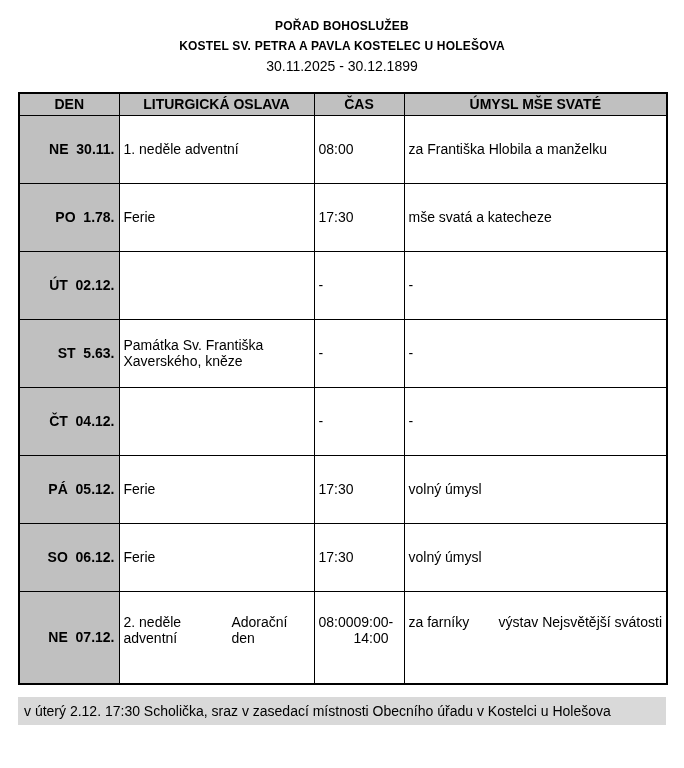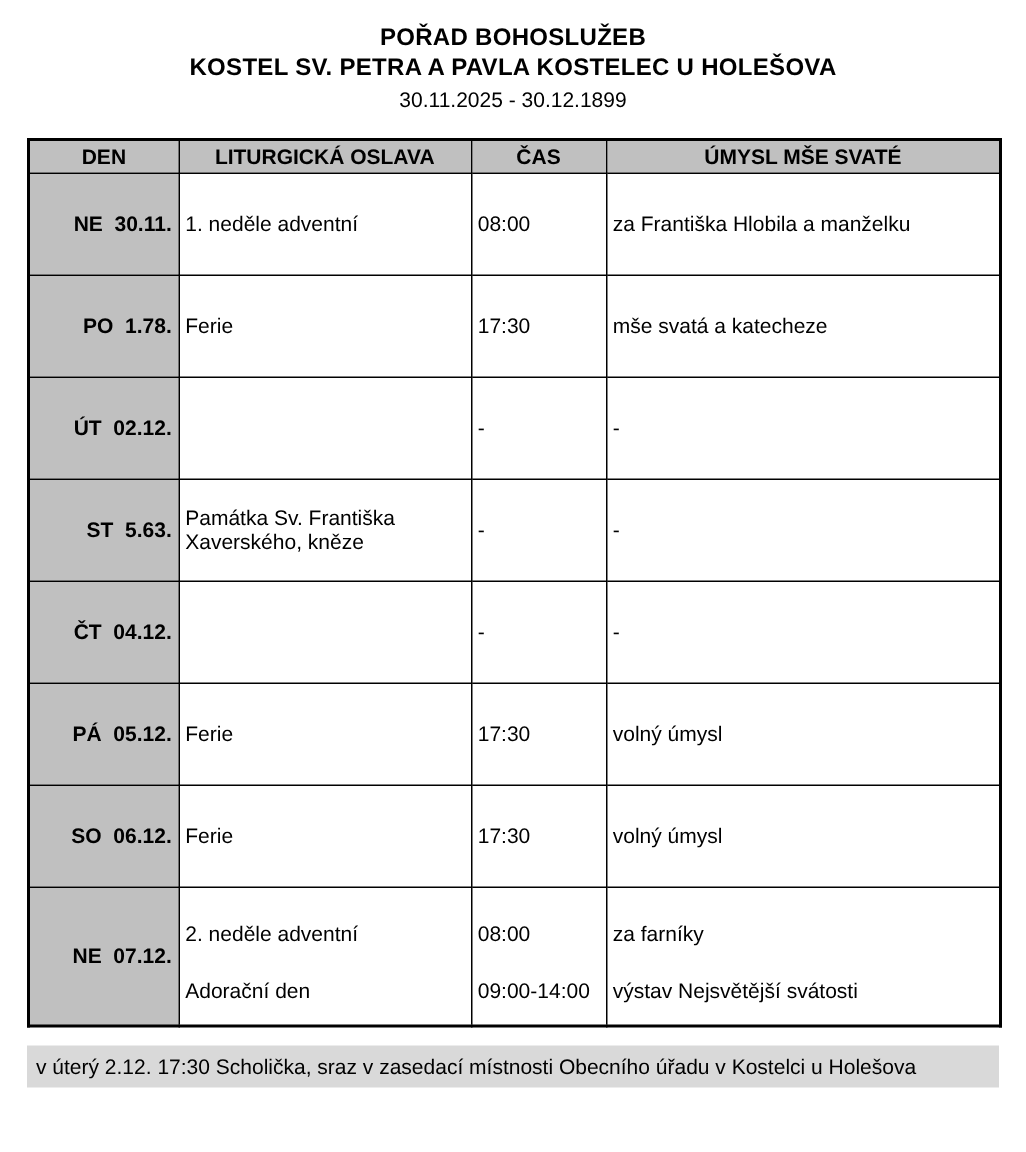--- a/index.html
+++ b/index.html
@@ -8,21 +8,21 @@
     width: 684px;
     height: 768px;
     font-family: "Liberation Sans", sans-serif;
     color: #000000;
     overflow: hidden;
   }
   .page { padding: 16px 18px 0 18px; }
 
   .doc-header { text-align: center; margin-bottom: 16px; }
   .title, .subtitle {
-    font-size: 16px;
+    font-size: 12px;
     font-weight: bold;
     line-height: 20px;
     letter-spacing: 0.2px;
   }
   .daterange { font-size: 14px; line-height: 20px; }
 
   table.schedule {
     width: 648px;
     border-collapse: collapse;
     table-layout: fixed;
@@ -51,21 +51,21 @@
     font-weight: bold;
     text-align: right;
     padding-left: 8px;
     white-space: pre;
   }
   tr.row { height: 68px; }
   tr.row-tall { height: 93px; }
   tr.row-tall td { height: 93px; padding: 0 4px; }
   .two-line {
     display: flex;
-    flex-direction: column;
+    flex-direction: row;
     justify-content: space-between;
     height: 100%;
     min-height: 89px;
     padding-top: 22px;
     padding-bottom: 15px;
   }
   .two-line span { display: block; }
 
   .footnote {
     margin-top: 12px;

